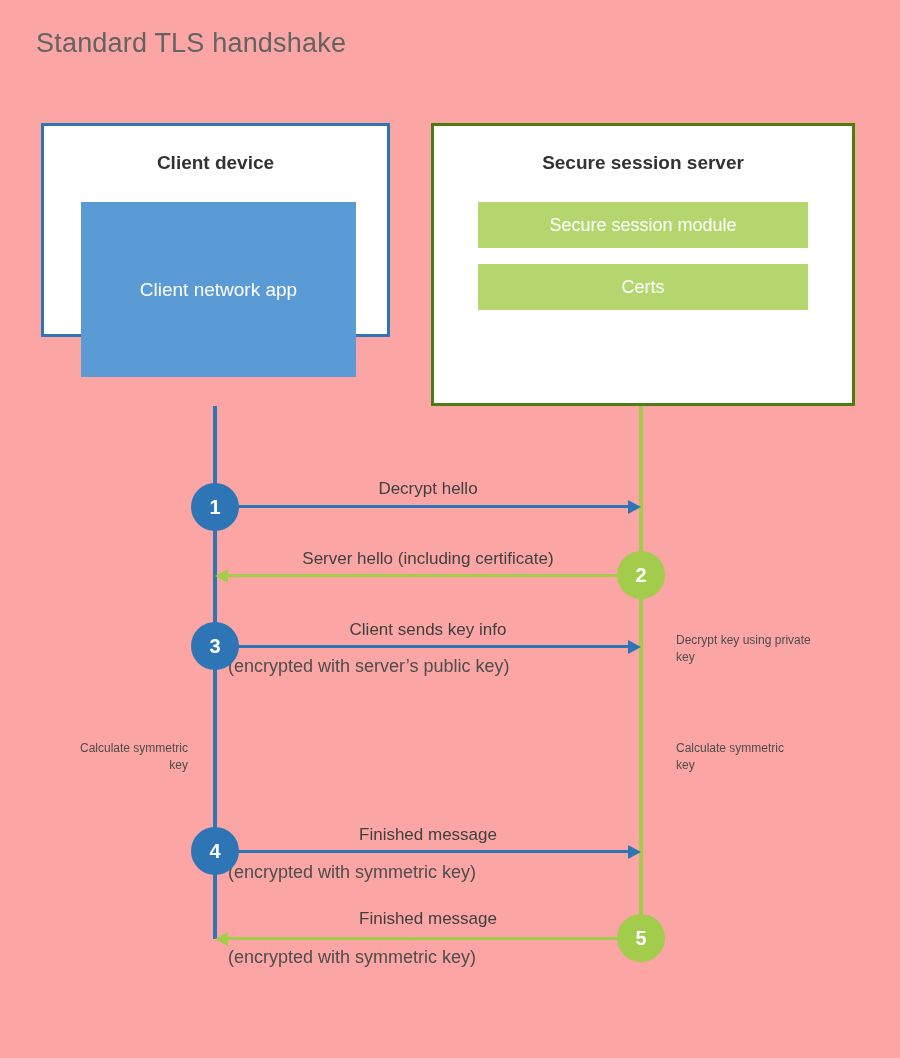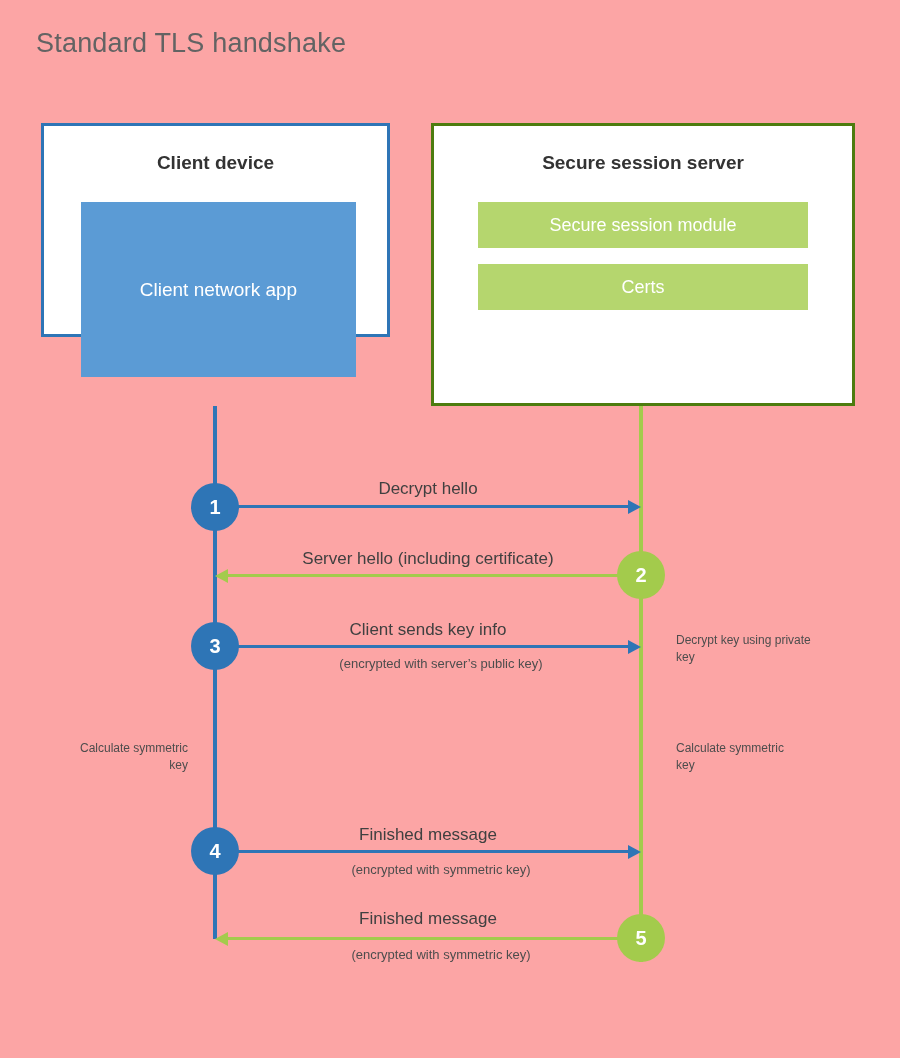--- a/index.html
+++ b/index.html
@@ -49,22 +49,22 @@
     color:#ffffff;font-size:20px;font-weight:700;z-index:5;
   }
   .step-circle.blue{background:#2e75b6;}
   .step-circle.green{background:#a3cb4c;}
   
   .msg-label{
     position:absolute;left:228px;width:400px;text-align:center;
     font-size:17px;color:#404040;
   }
   .msg-sub{
-    position:absolute;left:241px;width:400px;text-align:center;
-    font-size:13px;color:#4d4d4d;
+    position:absolute;left:228px;width:400px;text-align:left;
+    font-size:18px;color:#4d4d4d;
   }
   
   .annotation{
     position:absolute;font-size:12px;line-height:17px;color:#4d4d4d;
   }
   .ann-left{left:76px;width:112px;text-align:right;}
   .ann-right{left:676px;width:140px;text-align:left;}
 </style>
 </head>
 <body>

